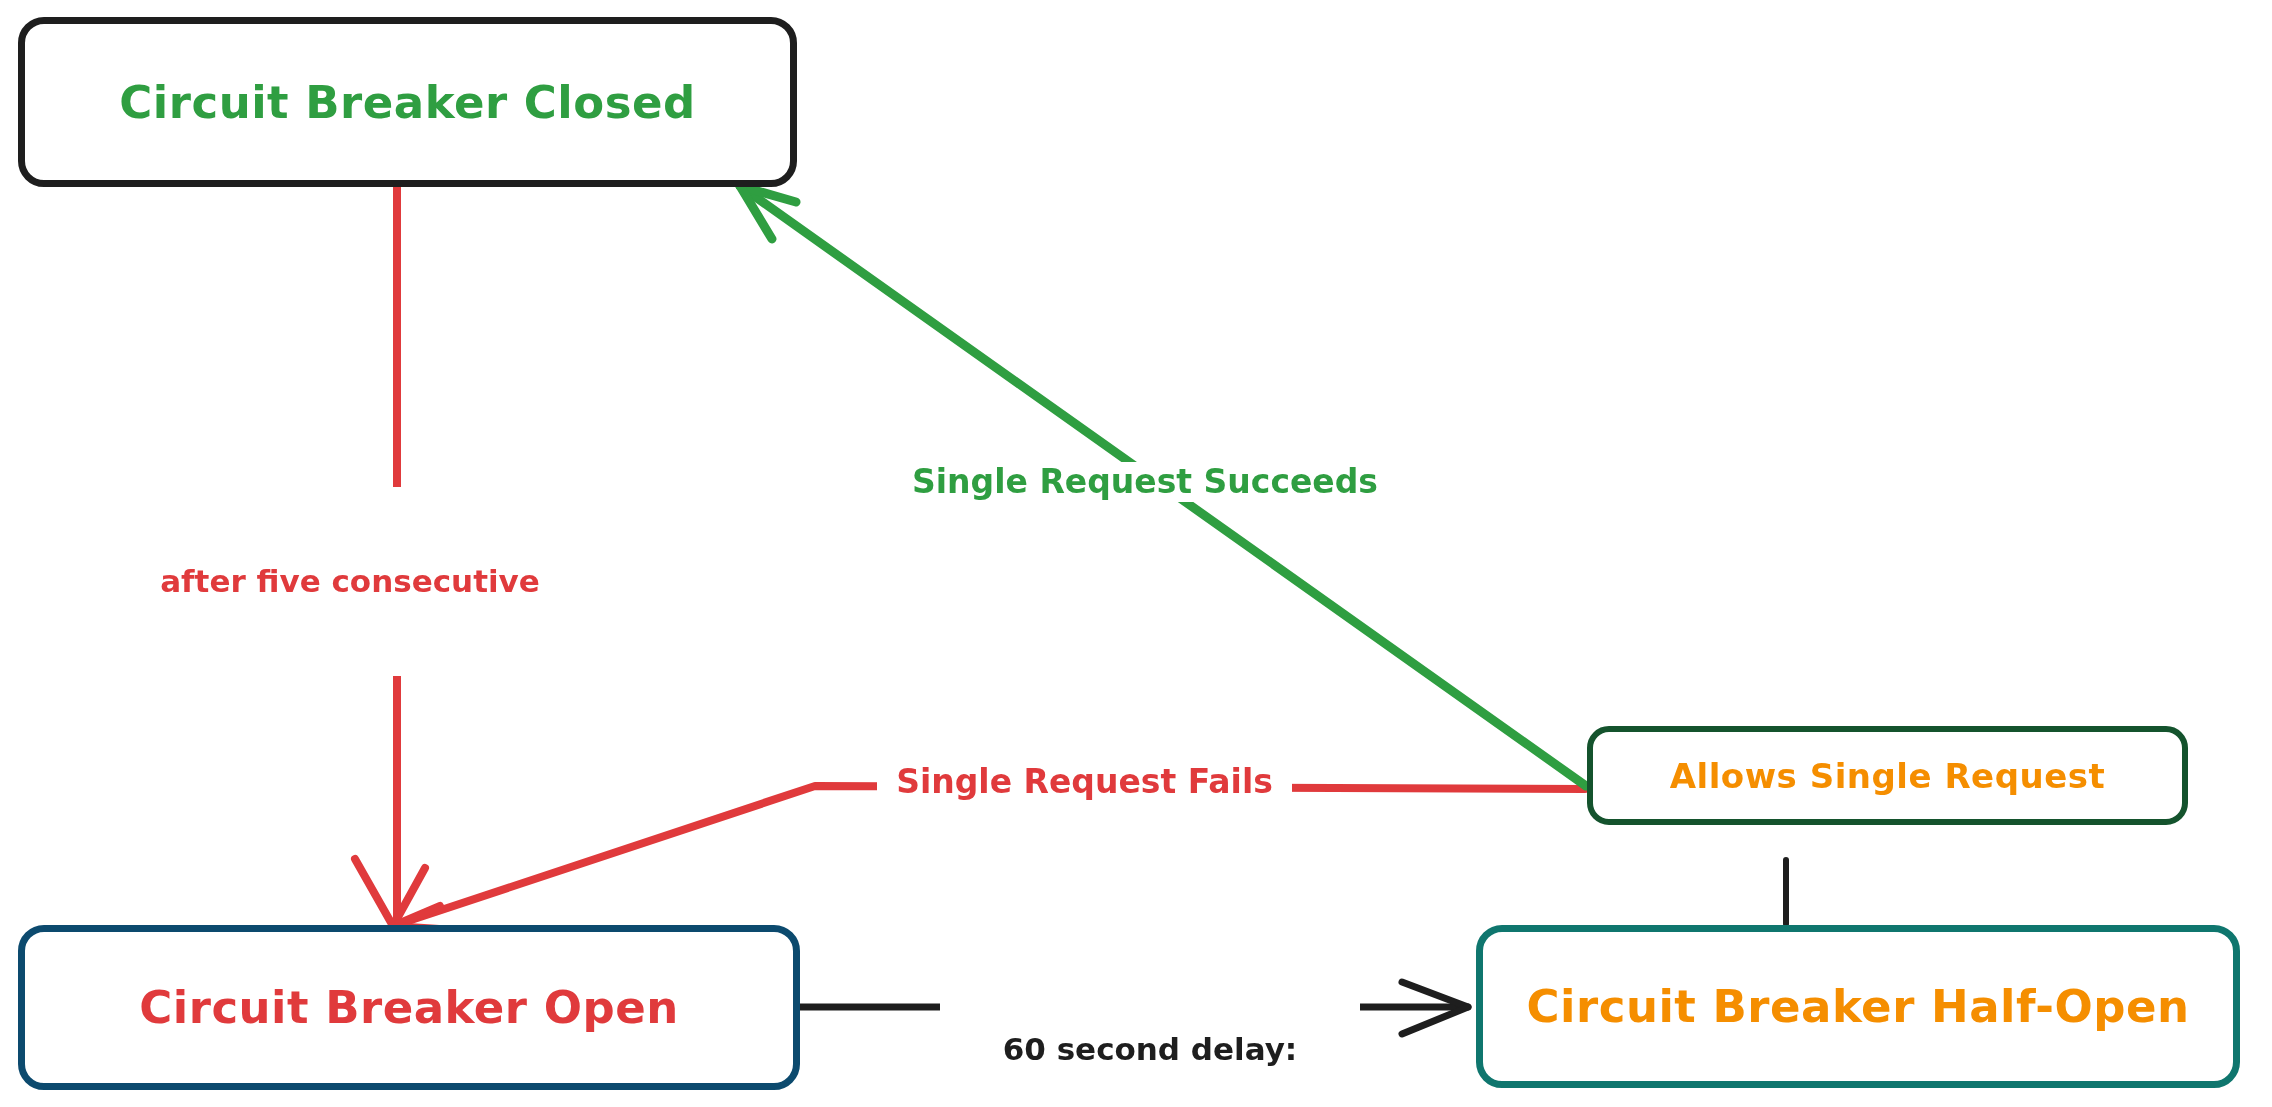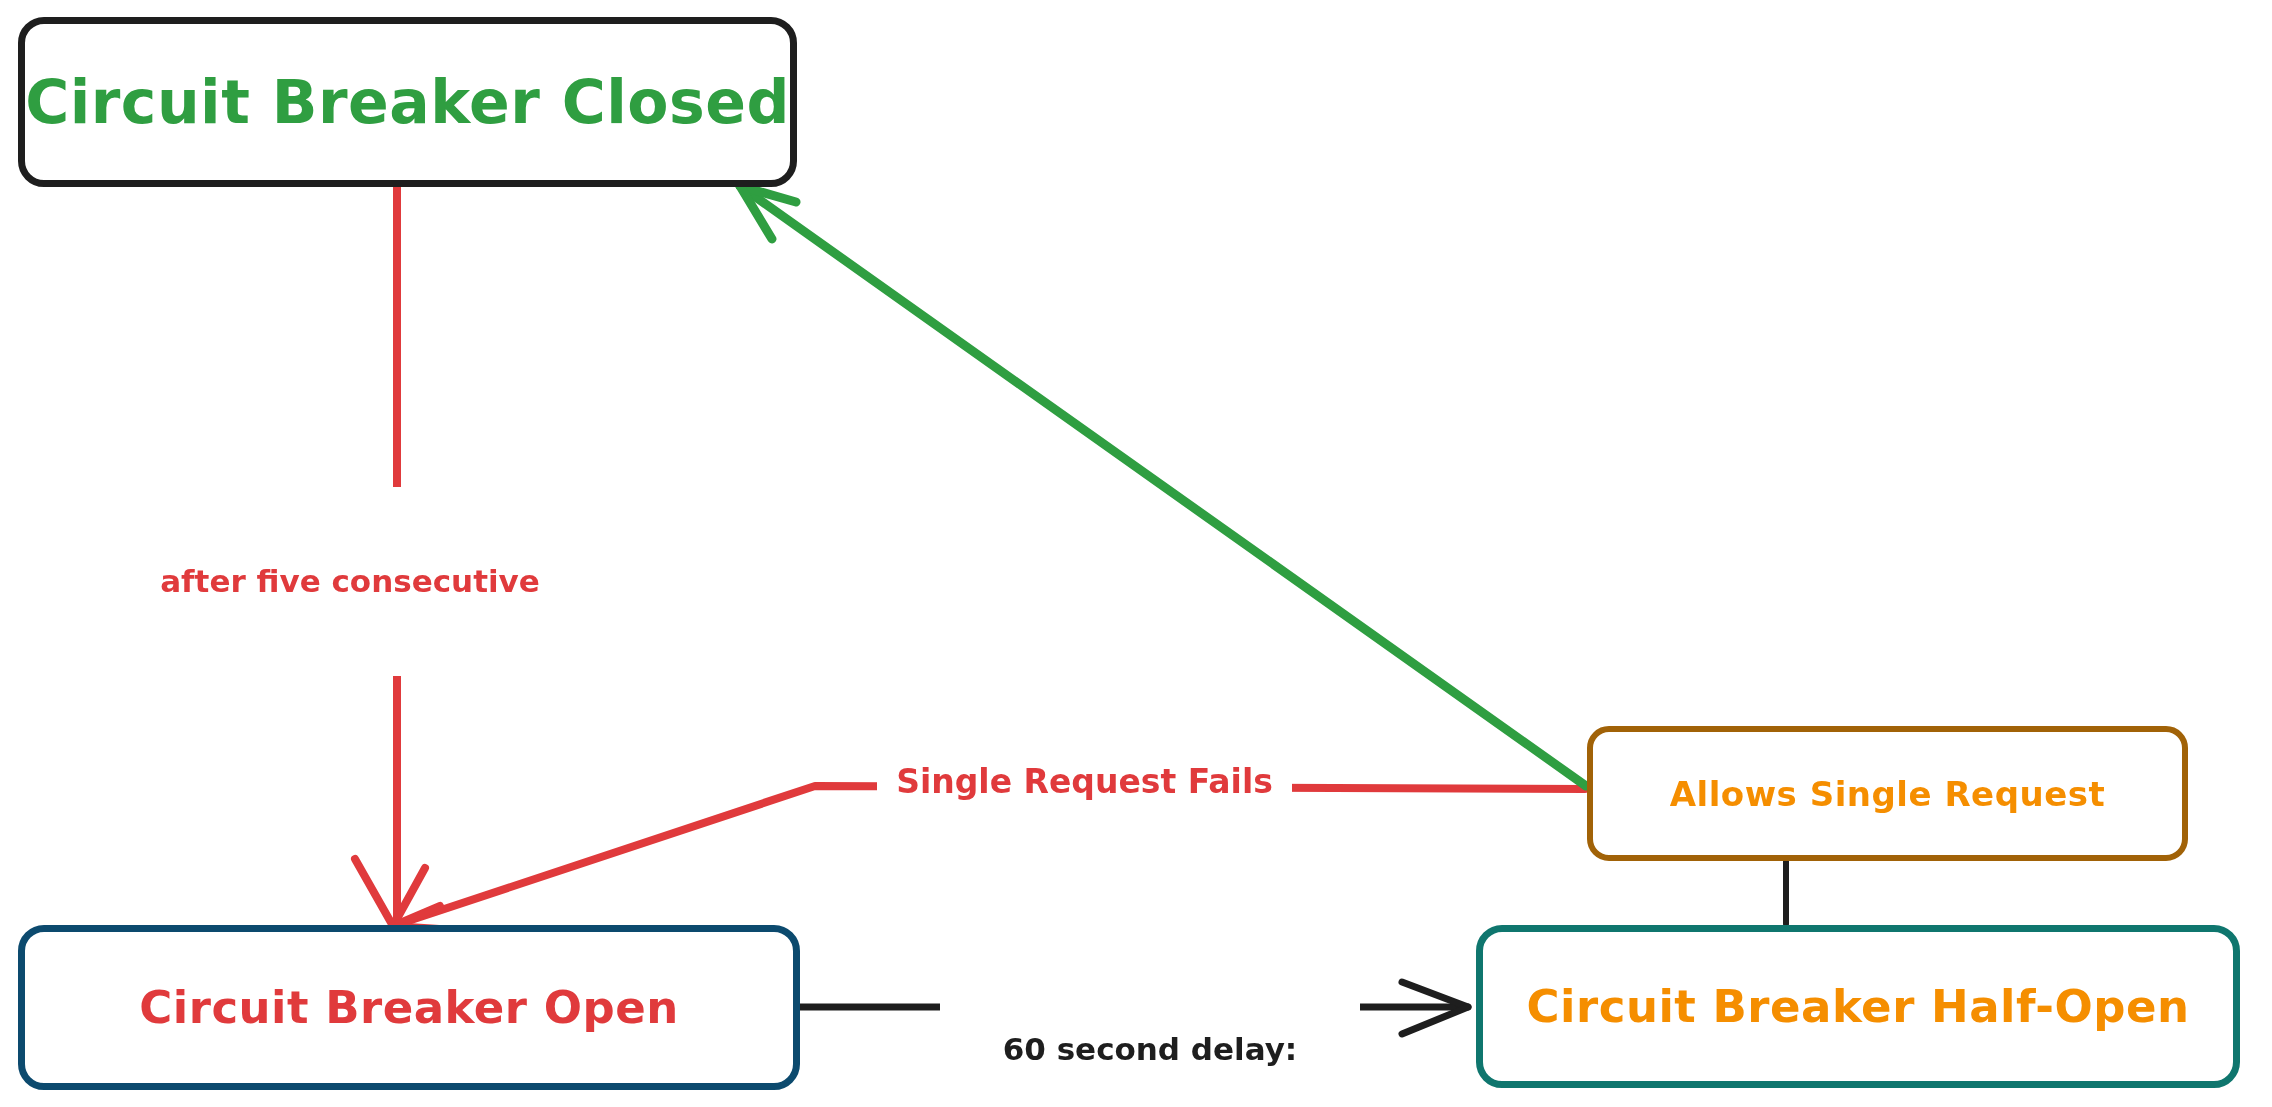--- a/index.html
+++ b/index.html
@@ -38,37 +38,37 @@
     font-family: "DejaVu Sans", sans-serif;
     font-weight: 700;
     letter-spacing: 0.5px;
     white-space: nowrap;
   }
   
   #node-closed {
     left: 18px; top: 17px; width: 779px; height: 170px;
     border: 7px solid #1e1e1e;
   }
-  #node-closed .node-label { color: #2f9e41; font-size: 60px; }
+  #node-closed .node-label { color: #2f9e41; font-size: 45px; }
 
   #node-open {
     left: 18px; top: 925px; width: 782px; height: 165px;
     border: 7px solid #0c4a6e;
   }
   #node-open .node-label { color: #e03a3c; font-size: 45px; }
 
   #node-halfopen {
     left: 1476px; top: 925px; width: 764px; height: 163px;
     border: 7px solid #0f766e;
   }
   #node-halfopen .node-label { color: #f58e00; font-size: 45px; }
 
   #node-allows-single-request {
-    left: 1587px; top: 726px; width: 601px; height: 135px;
-    border: 6px solid #a16207;
+    left: 1587px; top: 726px; width: 601px; height: 99px;
+    border: 6px solid #14532d;
     border-radius: 22px;
   }
   #node-allows-single-request .node-label { color: #f58e00; font-size: 34px; }
 
   
   .edge-label {
     position: absolute;
     font-family: "DejaVu Sans", sans-serif;
     font-weight: 700;
     text-align: center;
@@ -143,20 +143,21 @@
   </div>
 
   <div class="node" id="node-allows-single-request">
     <span class="node-label">Allows Single Request</span>
   </div>
 
   <div class="edge-label" id="label-trips">
     <div>after five consecutive</div>
   </div>
 
+  <div class="edge-label" id="label-succeeds">Single Request Succeeds</div>
 
   <div class="edge-label" id="label-fails">Single Request Fails</div>
 
   <div class="edge-label" id="label-delay">
     <div>60 second delay:</div>
     
   </div>
 
 </div>
 

